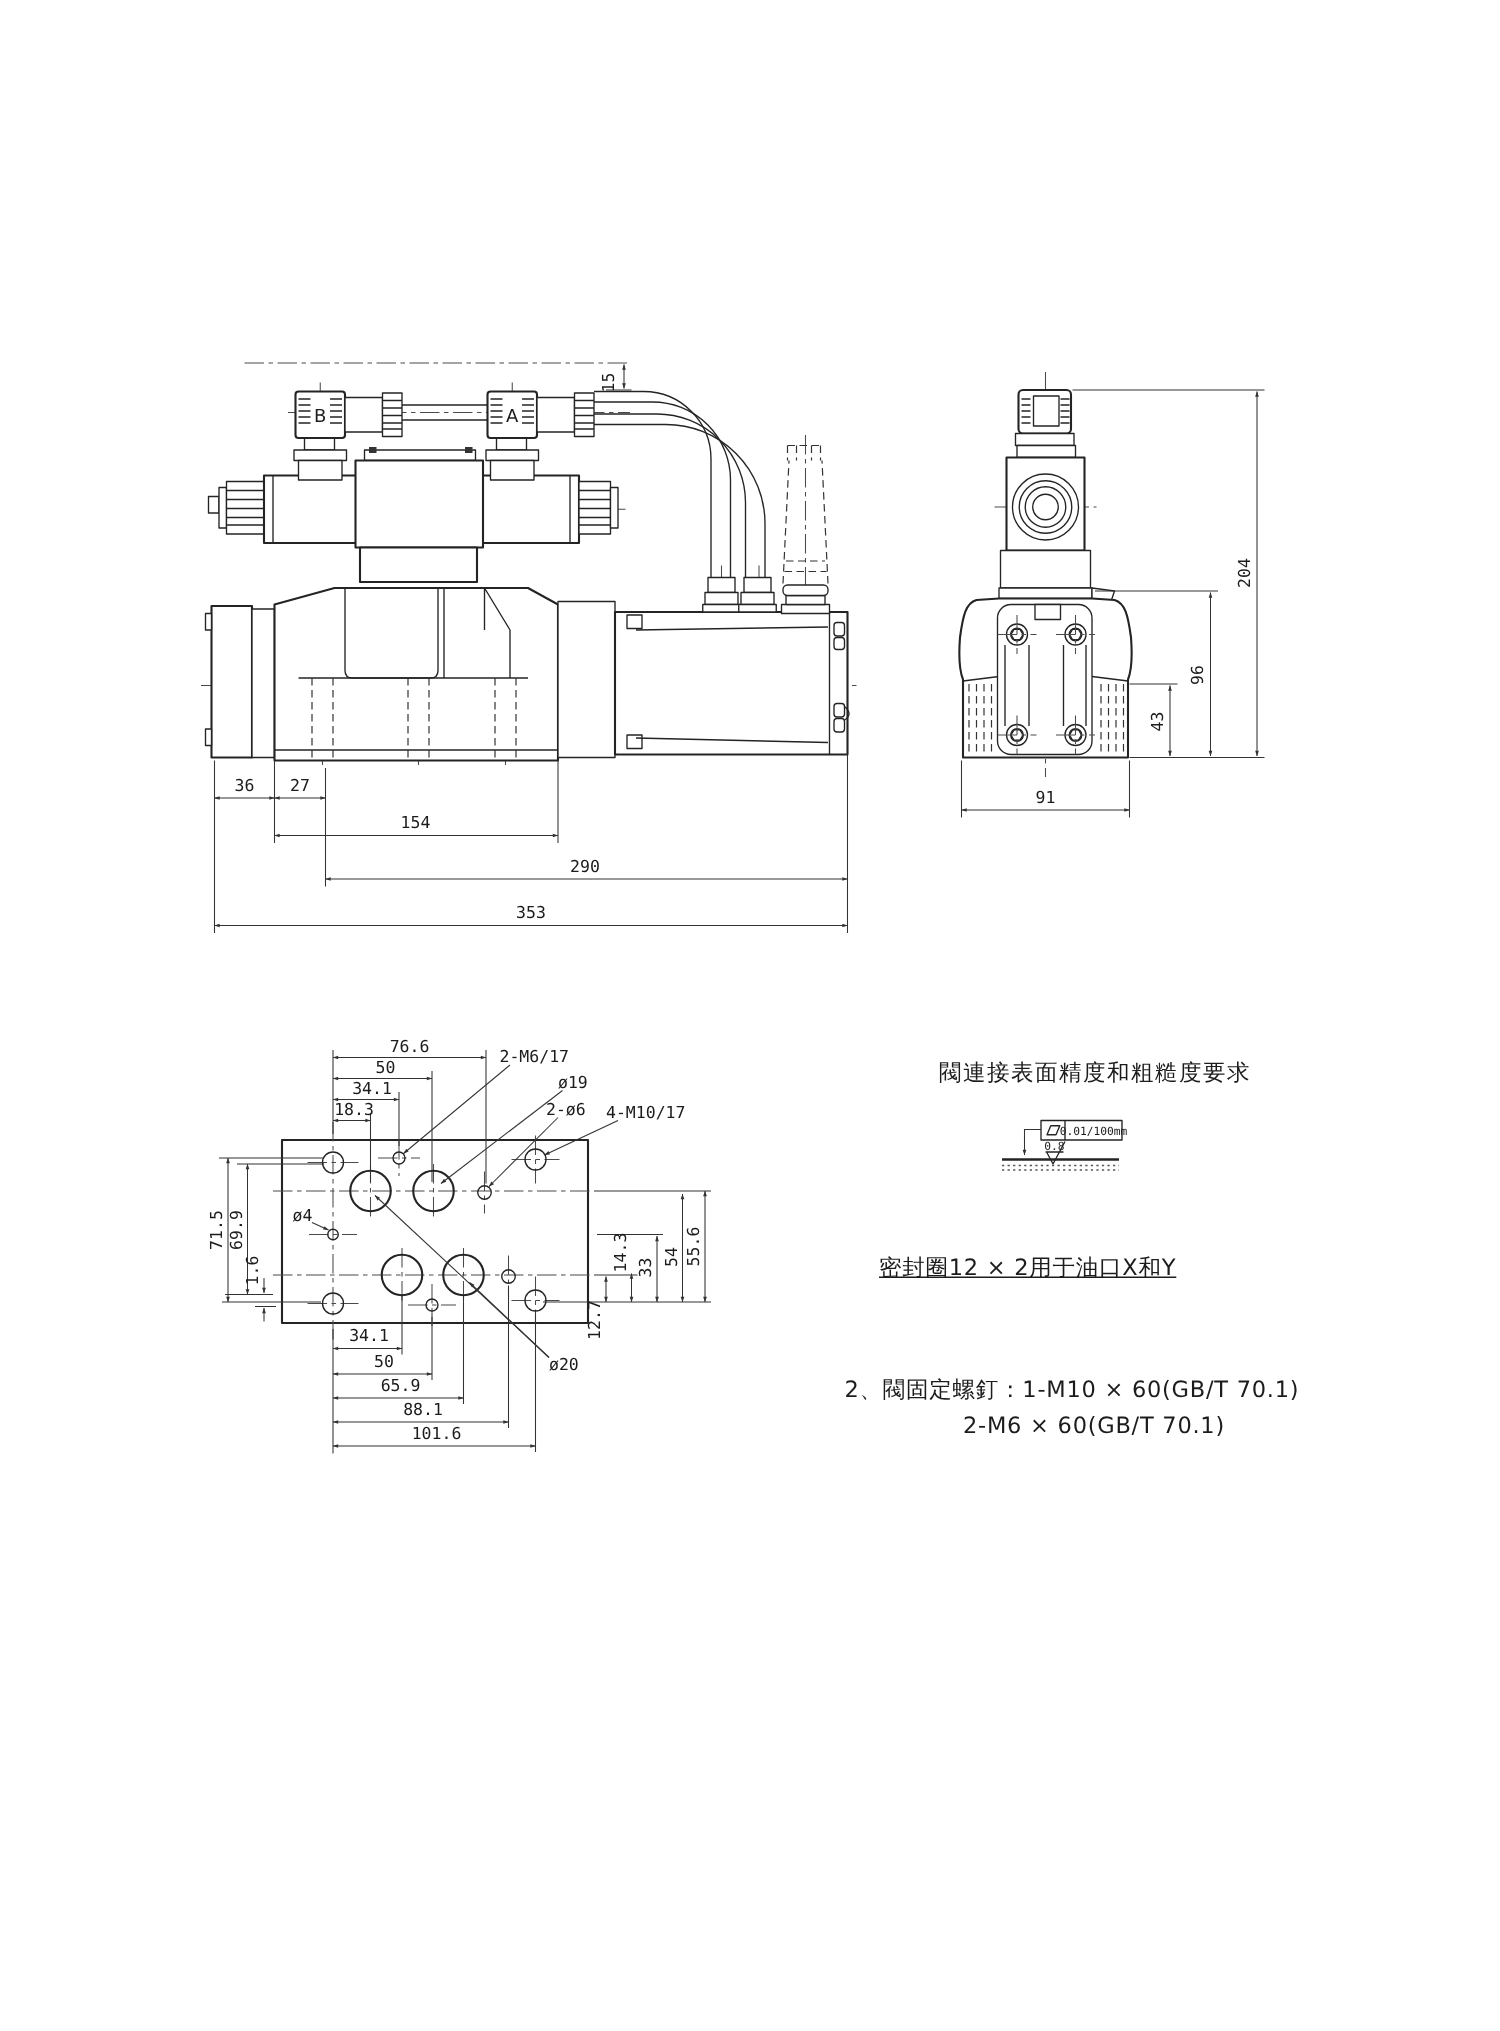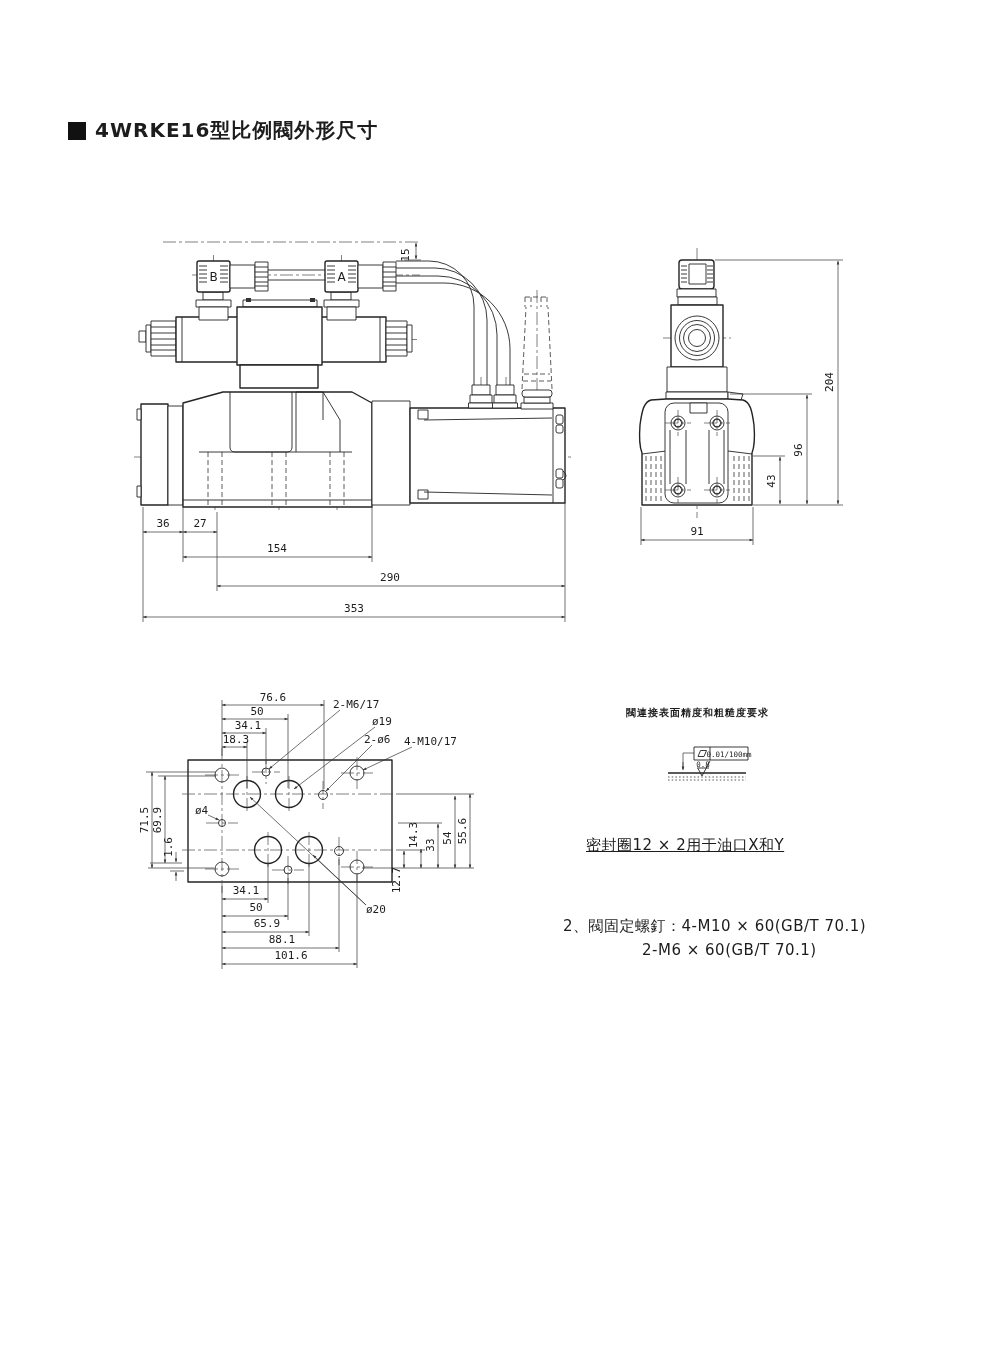--- a/index.html
+++ b/index.html
@@ -1,21 +1,21 @@
 <!DOCTYPE html>
 <html><head>
 <meta charset="utf-8">
 <style>
   html,body{margin:0;padding:0;background:#e8e8e8;}
   .page{position:relative;width:1000px;height:1354px;background:#ffffff;margin:0 auto;
         font-family:"DejaVu Sans",sans-serif;color:#1c1c1c;overflow:hidden;}
   .title-row{position:absolute;left:68px;top:117px;display:flex;align-items:center;gap:9px;}
   .title-square{width:18px;height:18px;background:#111;}
   .title-text{font-size:20px;font-weight:600;letter-spacing:1px;font-family:"DejaVu Sans",sans-serif;}
-  .spec-title{position:absolute;left:626px;top:706px;font-size:10px;font-weight:700;letter-spacing:1px;}
+  .spec-title{position:absolute;left:626px;top:706px;font-size:15px;font-weight:400;letter-spacing:1px;}
   .note{position:absolute;font-size:15px;font-weight:500;letter-spacing:0.5px;white-space:nowrap;}
   .n1a{left:563px;top:864px;}
   .n1b{left:586px;top:836px;text-decoration:underline;}
   .n2a{left:563px;top:917px;}
   .n2b{left:642px;top:941px;}
   svg{position:absolute;left:0;top:0;}
   .ol{stroke:#242424;stroke-width:1.4;fill:none;stroke-linejoin:round;}
   .ol2{stroke:#242424;stroke-width:.9;fill:none;stroke-linejoin:round;}
   .wf{fill:#ffffff;stroke:#242424;stroke-width:1.4;stroke-linejoin:round;}
   .wf2{fill:#ffffff;stroke:#242424;stroke-width:.9;stroke-linejoin:round;}
@@ -26,24 +26,20 @@
   text.d{font-family:"DejaVu Sans Mono",monospace;font-size:11px;fill:#1c1c1c;text-anchor:middle;}
   text.lbl{font-family:"DejaVu Sans Mono",monospace;font-size:11px;fill:#1c1c1c;}
   text.coil{font-family:"DejaVu Sans",sans-serif;font-size:12px;fill:#1c1c1c;text-anchor:middle;}
   text.tiny{font-family:"DejaVu Sans Mono",monospace;font-size:7.5px;fill:#1c1c1c;text-anchor:middle;}
 </style>
 </head>
 <body>
 
 <div class="page">
 
-  <div class="title-row">
-    <div class="title-square"></div>
-    <div class="title-text">4WRKE16型比例閥外形尺寸</div>
-  </div>
 
   <svg width="1000" height="1354" viewBox="0 0 1000 1354">
     <defs>
       <marker id="ar" viewBox="0 0 10 10" refX="9.5" refY="5" markerWidth="12" markerHeight="5.2" orient="auto-start-reverse">
         <path d="M0,1.6 L10,5 L0,8.4 Z" fill="#333"></path>
       </marker>
       <g id="scr">
         <circle r="7" class="ol2"></circle>
         <circle r="4.2" class="ol2"></circle>
         <path class="ol2" d="M4,0 L2,3.4 L-2,3.4 L-4,0 L-2,-3.4 L2,-3.4 Z"></path>
@@ -279,16 +275,16 @@
       <line class="dim" x1="683" y1="762" x2="683" y2="770" marker-end="url(#ar)"></line>
       <text class="tiny" x="703" y="766.5">0.8</text>
       <path class="ol2" d="M697,768 H709 M698,768.5 L702,776 L710,761"></path>
       <line x1="668" y1="773" x2="746" y2="773" stroke="#242424" stroke-width="1.6"></line>
       <path d="M668,777 H746 M668,780 H746" stroke="#555" stroke-width="1" stroke-dasharray="1.5 2.2" fill="none"></path>
     </g>
   </svg>
 
   <div class="spec-title">閥連接表面精度和粗糙度要求</div>
   <div class="note n1b">密封圈12 × 2用于油口X和Y</div>
-  <div class="note n2a">2、閥固定螺釘：4-M10 × 60(GB/T 70.1)</div>
+  <div class="note n2a">2、閥固定螺釘：1-M10 × 60(GB/T 70.1)</div>
   <div class="note n2b">2-M6 × 60(GB/T 70.1)</div>
 
 </div>
 
 </body></html>

